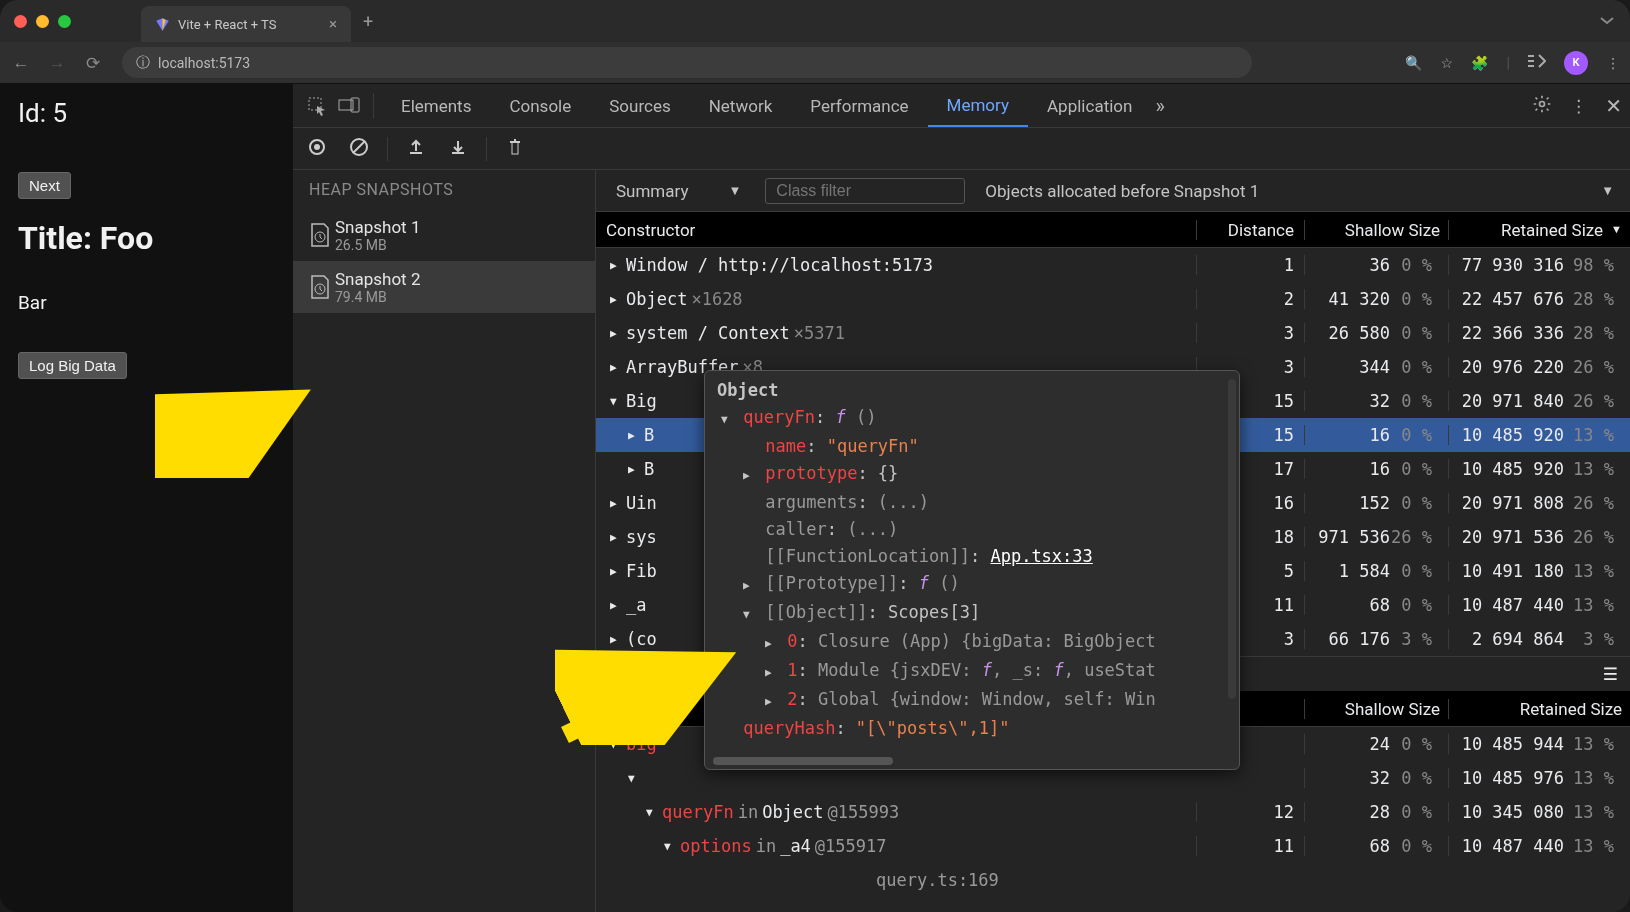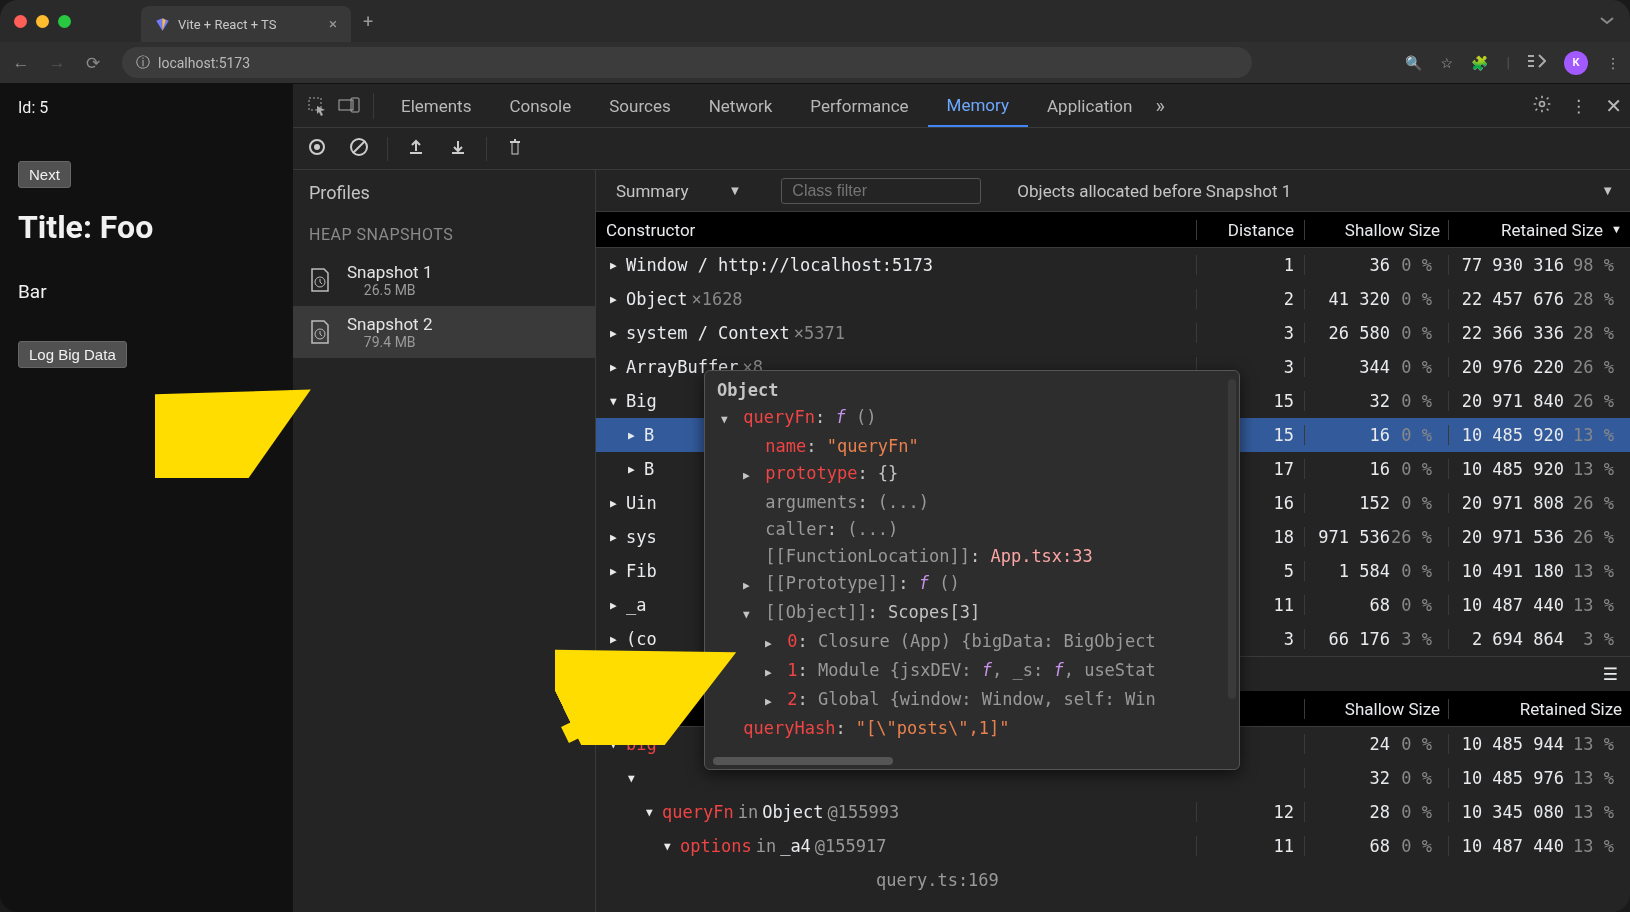--- a/index.html
+++ b/index.html
@@ -66,21 +66,21 @@
   .main {
     display: flex;
     height: calc(100% - 84px);
   }
   .webpage {
     width: 293px;
     background: #111;
     padding: 14px 18px;
     color: #f1f1f1;
   }
-  .webpage .id { font-size: 16px; margin-bottom: 44px;}
+  .webpage .id { font-size: 26px; margin-bottom: 44px;}
   .webpage button {
     background: #515151;
     color: #f1f1f1;
     border: 1px solid #666;
     padding: 4px 10px;
     font-size: 15px;
     border-radius: 3px;
   }
   .webpage h1 { font-size: 32px; margin: 20px 0 34px; font-weight: 700;}
   .webpage .body { font-size: 19px; margin-bottom: 38px;}
@@ -121,32 +121,32 @@
   .mem-body { flex:1; display:flex; overflow:hidden;}
   .profiles {
     width: 303px;
     border-right: 1px solid #3a3a3a;
     display:flex; flex-direction:column;
     font-size: 17px;
     color: #c4c4c4;
   }
   .profiles .hdr { padding: 12px 16px; font-size:18px;}
   .profiles .sect { padding: 10px 16px; color:#8a8a8a; font-size:16px; letter-spacing:0.5px;}
-  .snap { display:flex; align-items:center; gap:16px; padding: 8px 16px; text-align: center;}
+  .snap { display:flex; align-items:center; gap:4px; padding: 8px 16px;}
   .snap.selected { background: #3a3a3a; }
   .snap svg { flex-shrink:0;}
   .snap .lbl { font-size: 17px; color:#e4e4e4;}
   .snap .sz { font-size: 14px; color:#9a9a9a;}
   
   .heap { flex:1; display:flex; flex-direction:column; overflow:hidden;}
   .heap-toolbar {
     height: 42px;
     display:flex; align-items:center;
     border-bottom: 1px solid #3a3a3a;
-    padding: 0 10px; gap: 30px;
+    padding: 0 10px; gap: 14px;
     font-size:17px; color:#c4c4c4;
   }
   .heap-toolbar select, .heap-toolbar input {
     background:#242424; color:#c4c4c4;
     border: 1px solid #555; border-radius:3px;
     padding: 3px 10px; font-size:16px;
   }
   .heap-toolbar .summary { display:flex; align-items:center; gap:40px; padding:0 10px;}
   .heap-toolbar .dd { font-size:13px;}
   .heap-toolbar input { width:200px;}
@@ -195,21 +195,21 @@
   }
   .popover .sb { position:absolute; right:3px; top:8px; width:8px; height:320px; background:#3a3a3a; border-radius:4px;}
   .popover .hsb { position:absolute; left:8px; bottom:4px; width:180px; height:8px; background:#555; border-radius:4px;}
   .popover .caret { position:absolute; left:56px; bottom:-9px; width:0; height:0; border-left:9px solid transparent; border-right:9px solid transparent; border-top:9px solid #2d2d2d;}
   .pl { line-height: 27px; white-space:nowrap;}
   .kw { color:#ef4444;}
   .fn { color:#c792ea; font-style:italic;}
   .num2 { color:#8ab4f8;}
   .str { color:#e8814f;}
   .dim { color:#999;}
-  .link { color:#fca5a5; }
+  .link { color:#ffffff; text-decoration:underline;}
   .tri2 { font-size:11px; display:inline-block; width:12px;}
   
   .arrow1, .arrow2 { position:absolute; }
   .arrow1 { left:155px; top:388px; }
   .arrow2 { left:555px; top:645px; }
 </style>
 </head>
 <body>
 
 <div class="window-chrome">
@@ -330,21 +330,20 @@
       <span class="iconbtn"><svg width="18" height="18">
             <rect x="6" y="4" width="6" height="12" stroke="#ccc" fill="none"></rect>
             <line x1="4" y1="4" x2="14" y2="4" stroke="#ccc" stroke-width="2"></line>
             <line x1="9" y1="4" x2="9" y2="1" stroke="#ccc" stroke-width="2"></line>
           </svg></span>
     </div>
 
     <div class="mem-body">
 
       <div class="profiles">
-        <div class="hdr">Profiles</div>
         <div class="sect">HEAP SNAPSHOTS</div>
         <div id="snapshots">
             <div class="snap">
               <svg width="22" height="26" viewBox="0 0 22 26">
                 <path d="M3 2h12l4 4v18H3Z" stroke="#bbb" fill="none" stroke-width="1.5"></path>
                 <circle cx="11" cy="15" r="5" stroke="#bbb" fill="none"></circle>
                 <path d="M11 12v3l2 2" stroke="#bbb" fill="none"></path>
               </svg>
   <div>
                 <div class="lbl">Snapshot 1</div>

